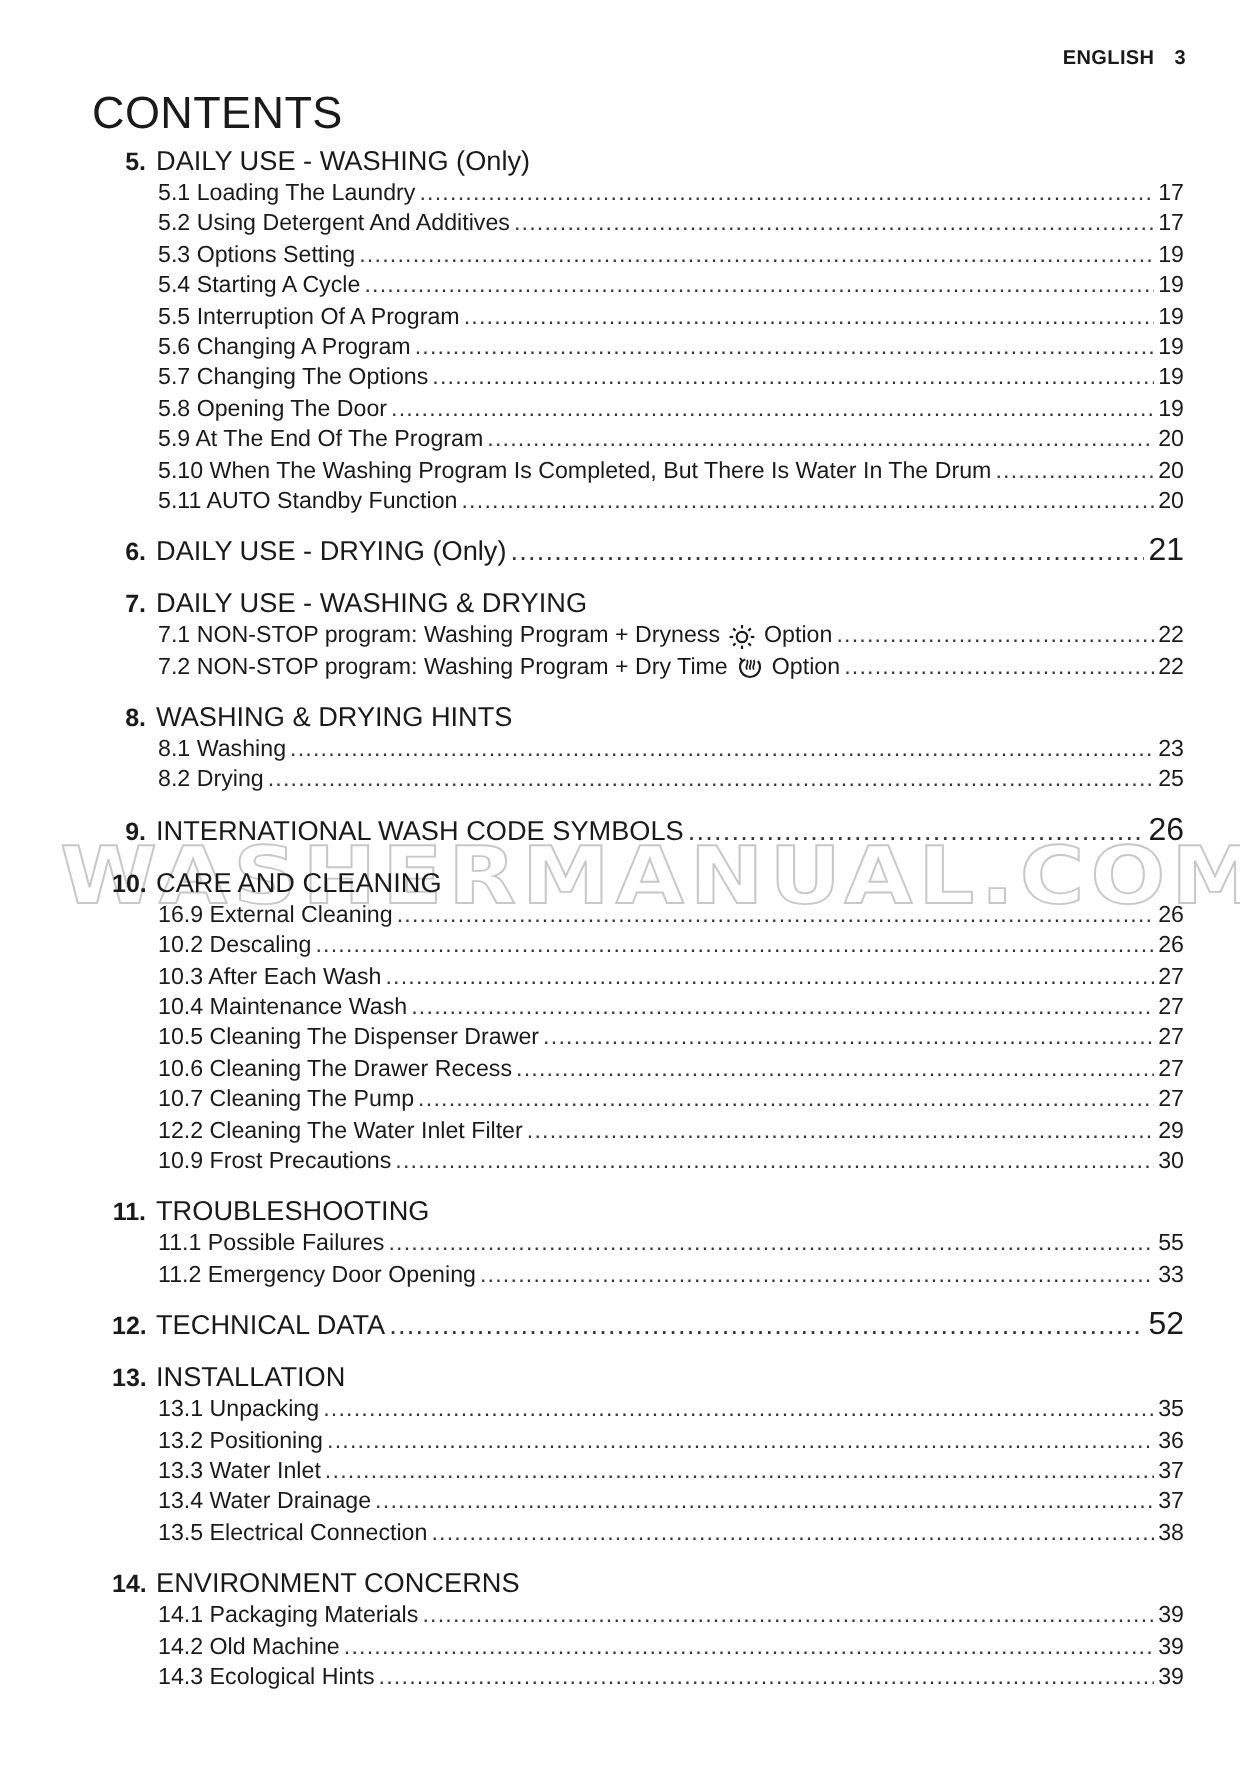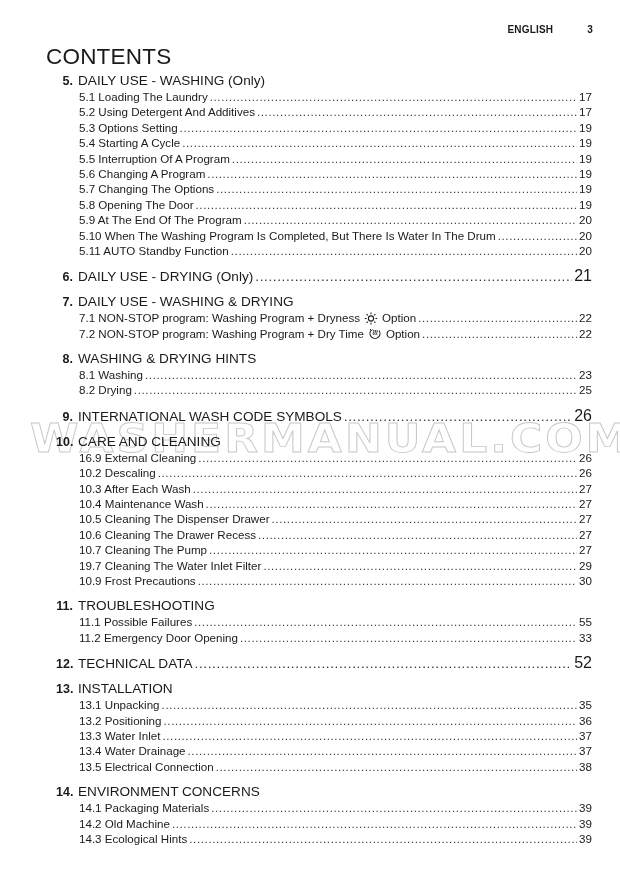--- a/index.html
+++ b/index.html
@@ -3,21 +3,21 @@
   <meta charset="utf-8">
   <style>
     html, body { margin: 0; padding: 0; background: #ffffff; }
     body {
       width: 620px; height: 891px; position: relative; overflow: hidden;
       font-family: "Liberation Sans", sans-serif; color: #1a1a1a;
     }
     .page-header {
       position: absolute; top: 24px; right: 27px;
       font-size: 10px; font-weight: bold; letter-spacing: 0.2px;
-      display: flex; gap: 34px;
+      display: flex; gap: 10px;
     }
     .contents-title {
       position: absolute; left: 46px; top: 44px;
       font-size: 22.5px; font-weight: normal; margin: 0; letter-spacing: 0.2px;
     }
     .toc {
       position: absolute; left: 56px; top: 72px; width: 536px;
     }
     .section { margin-bottom: 9px; }
     .section-head {
@@ -248,21 +248,21 @@
           <span class="label">10.6 Cleaning The Drawer Recess</span>
           <span class="leader"></span>
           <span class="page">27</span>
         </div>
       <div class="item">
           <span class="label">10.7 Cleaning The Pump</span>
           <span class="leader"></span>
           <span class="page">27</span>
         </div>
       <div class="item">
-          <span class="label">19.7 Cleaning The Water Inlet Filter</span>
+          <span class="label">12.2 Cleaning The Water Inlet Filter</span>
           <span class="leader"></span>
           <span class="page">29</span>
         </div>
       <div class="item">
           <span class="label">10.9 Frost Precautions</span>
           <span class="leader"></span>
           <span class="page">30</span>
         </div>
     </div>
   </div>

